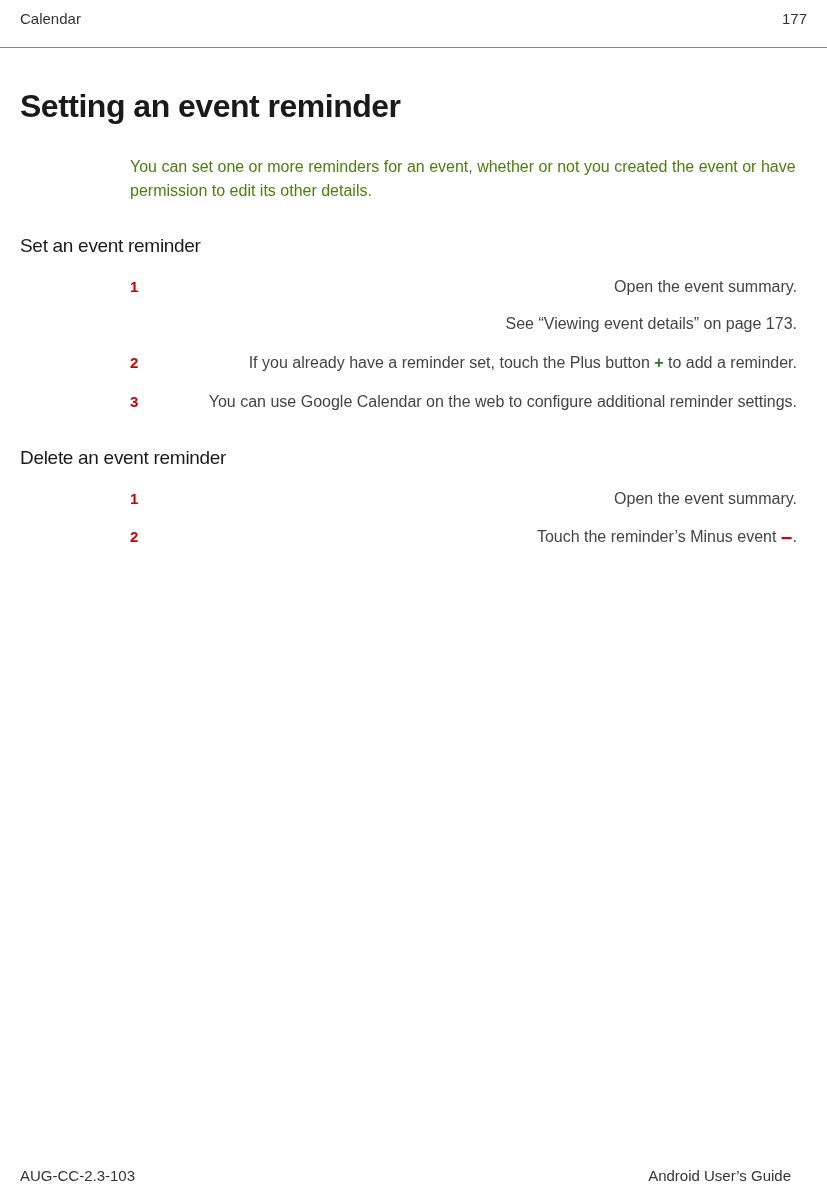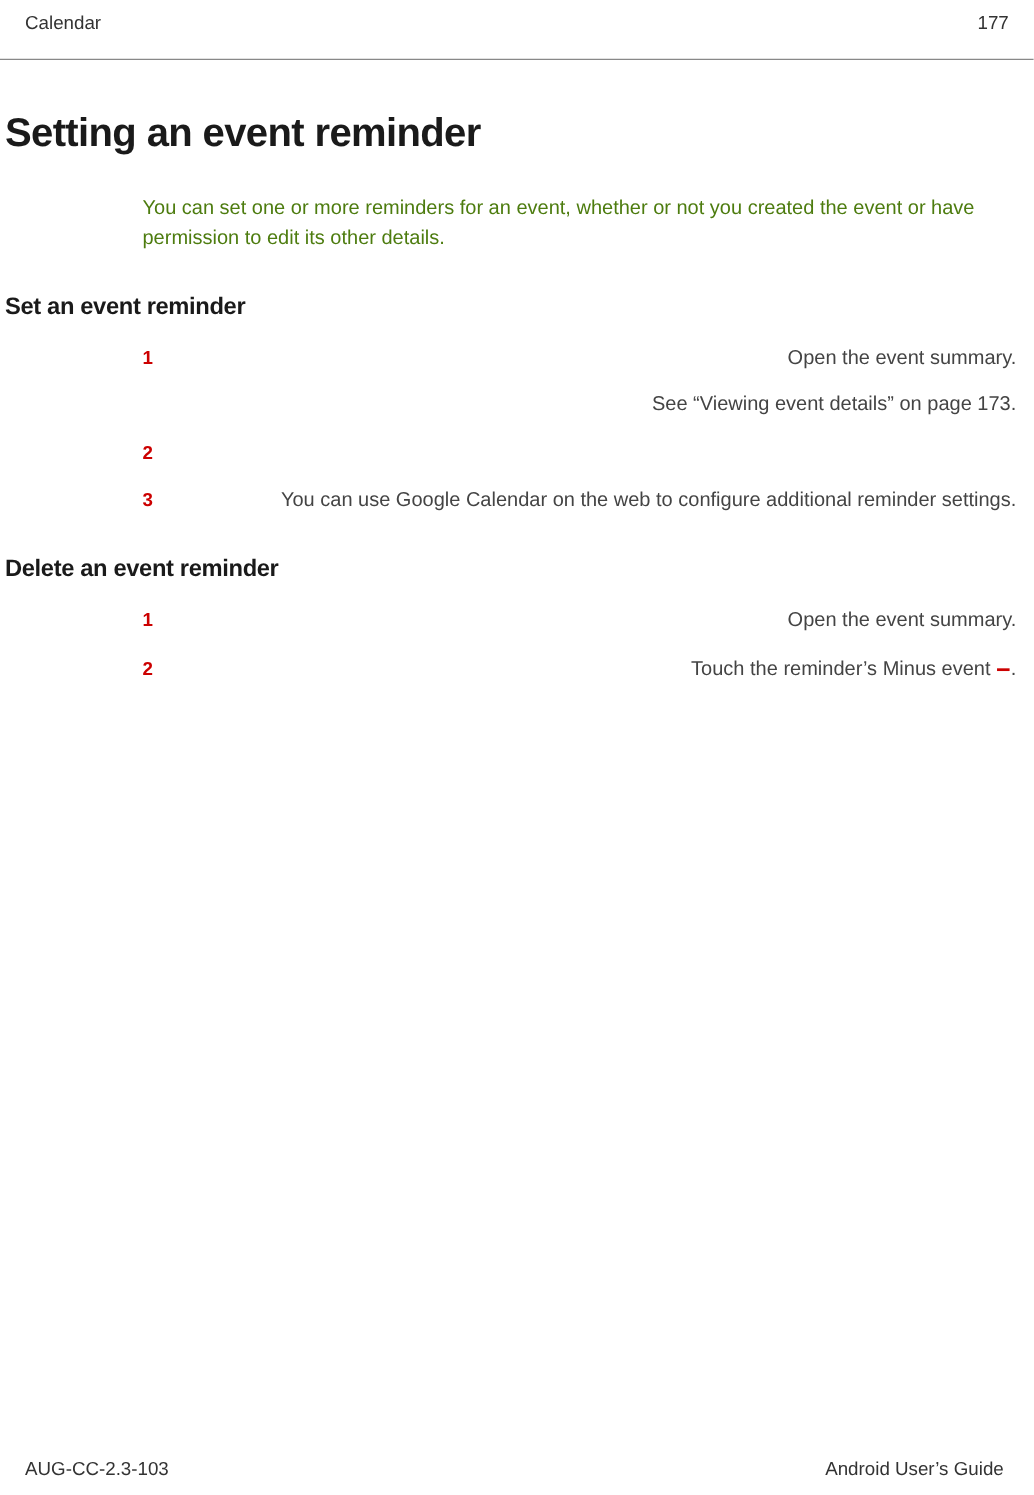--- a/index.html
+++ b/index.html
@@ -17,40 +17,40 @@
     }
     .header {
       display: flex;
       justify-content: space-between;
       padding: 10px 20px 20px 20px;
       border-bottom: 1px solid #888;
       font-size: 15px;
       color: #333;
     }
     .content {
-      padding: 0 4px;
+      padding: 0 20px;
     }
     h1 {
       font-size: 32px;
       font-weight: bold;
       color: #1a1a1a;
       margin-top: 40px;
       margin-bottom: 30px;
       letter-spacing: -0.5px;
     }
     .intro {
       margin-left: 110px;
       margin-right: 10px;
       font-size: 16px;
       line-height: 1.5;
       color: #4d7c0f;
     }
     h2 {
       font-size: 19px;
-      font-weight: bold;
+      font-weight: normal;
       color: #1a1a1a;
       margin-top: 32px;
       margin-bottom: 18px;
       letter-spacing: -0.3px;
     }
     .step-list {
       margin-left: 110px;
       margin-right: 10px;
     }
     .step {
@@ -90,21 +90,21 @@
       color: #cc0000;
       font-weight: bold;
       font-size: 20px;
       vertical-align: middle;
       line-height: 0.8;
     }
     .footer {
       position: absolute;
       bottom: 12px;
       left: 0;
-      right: 4px;
+      right: 16px;
       display: flex;
       justify-content: space-between;
       padding: 0 20px;
       font-size: 15px;
       color: #333;
     }
   </style>
 </head>
 <body>
 
@@ -127,20 +127,23 @@
       <div class="step-num">1</div>
       <div class="step-body">
         <p>Open the event summary.</p>
         <p>See “Viewing event details” on page 173.</p>
       </div>
     </div>
 
     <div class="step">
       <div class="step-num">2</div>
       <div class="step-body">
+        <p>
+          <span>If you already have a reminder set, touch the Plus button </span><span class="plus-icon">+</span><span> to add a reminder.</span>
+        </p>
       </div>
     </div>
 
     <div class="step">
       <div class="step-num">3</div>
       <div class="step-body">
         <p>You can use Google Calendar on the web to configure additional reminder settings.</p>
       </div>
     </div>
 

